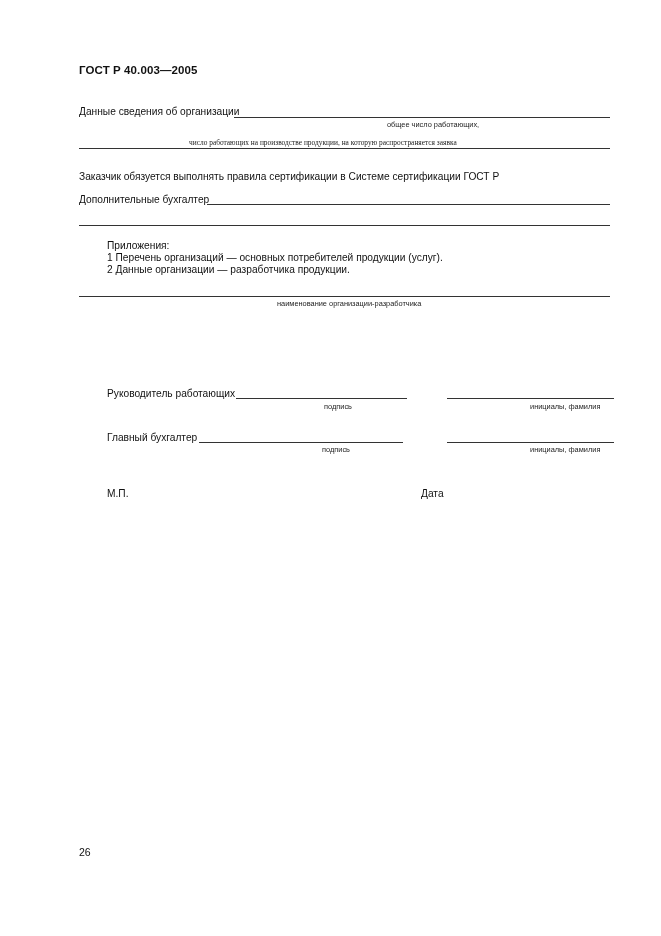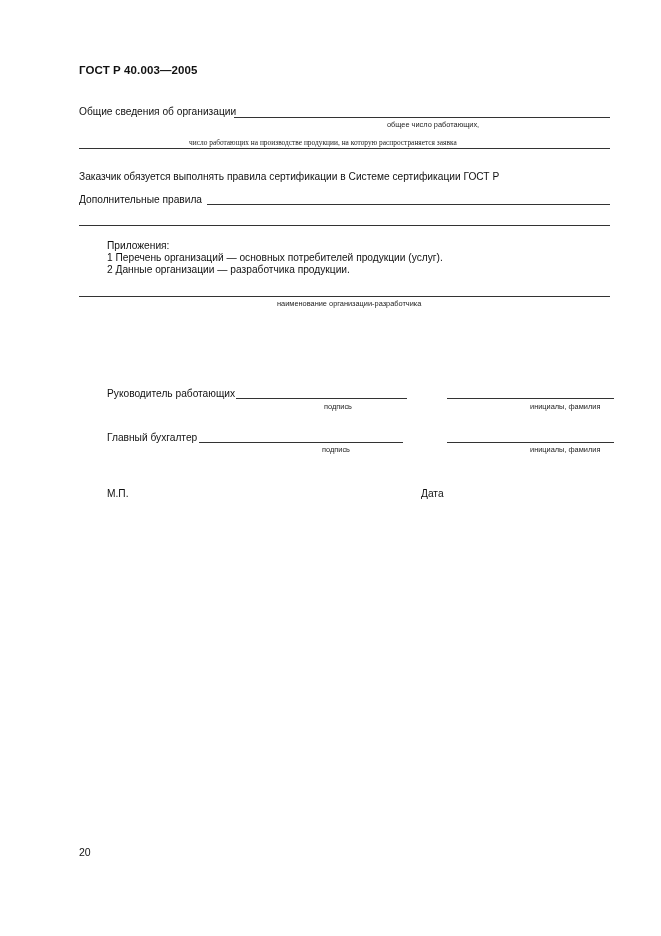--- a/index.html
+++ b/index.html
@@ -37,30 +37,30 @@
     }
     .page-number { font-size: 10.5px; }
   </style>
 </head>
 <body>
 
 <div class="page">
 
   <div class="abs header-title" style="left:79px; top:64px;">ГОСТ Р 40.003—2005</div>
 
-  <div class="abs txt" style="left:79px; top:106px;">Общие сведения об организации</div>
+  <div class="abs txt" style="left:79px; top:106px;">Данные сведения об организации</div>
   <div class="line" style="left:234px; top:117px; width:376px;"></div>
   <div class="abs caption" style="left:355px; top:120px;">общее число работающих,</div>
 
   <div class="line" style="left:79px; top:148px; width:531px;"></div>
   <div class="abs caption" style="left:157px; top:138px;font-family:Liberation Serif, serif;">число работающих на производстве продукции, на которую распространяется заявка</div>
 
   <div class="abs txt" style="left:79px; top:171px;">Заказчик обязуется выполнять правила сертификации в Системе сертификации ГОСТ Р</div>
 
-  <div class="abs txt" style="left:79px; top:194px;">Дополнительные правила</div>
+  <div class="abs txt" style="left:79px; top:194px;">Дополнительные бухгалтер</div>
   <div class="line" style="left:207px; top:204px; width:403px;"></div>
   <div class="line" style="left:79px; top:225px; width:531px;"></div>
 
   <div class="abs txt" style="left:107px; top:240px;">Приложения:</div>
   <div class="abs txt" style="left:107px; top:252px;">1 Перечень организаций — основных потребителей продукции (услуг).</div>
   <div class="abs txt" style="left:107px; top:264px;">2 Данные организации — разработчика продукции.</div>
 
   <div class="line" style="left:79px; top:296px; width:531px;"></div>
   <div class="abs caption" style="left:245px; top:299px;text-align:right;">наименование организации-разработчика</div>
 
@@ -72,15 +72,15 @@
 
   <div class="abs txt" style="left:107px; top:432px;">Главный бухгалтер</div>
   <div class="line" style="left:199px; top:442px; width:204px;"></div>
   <div class="abs caption" style="left:290px; top:445px;">подпись</div>
   <div class="line" style="left:447px; top:442px; width:167px;"></div>
   <div class="abs caption" style="left:498px; top:445px;">инициалы, фамилия</div>
 
   <div class="abs txt" style="left:107px; top:488px;">М.П.</div>
   <div class="abs txt" style="left:421px; top:488px;">Дата</div>
 
-  <div class="abs page-number" style="left:79px; top:846px;">20</div>
+  <div class="abs page-number" style="left:79px; top:846px;">26</div>
 
 </div>
 
 </body></html>

